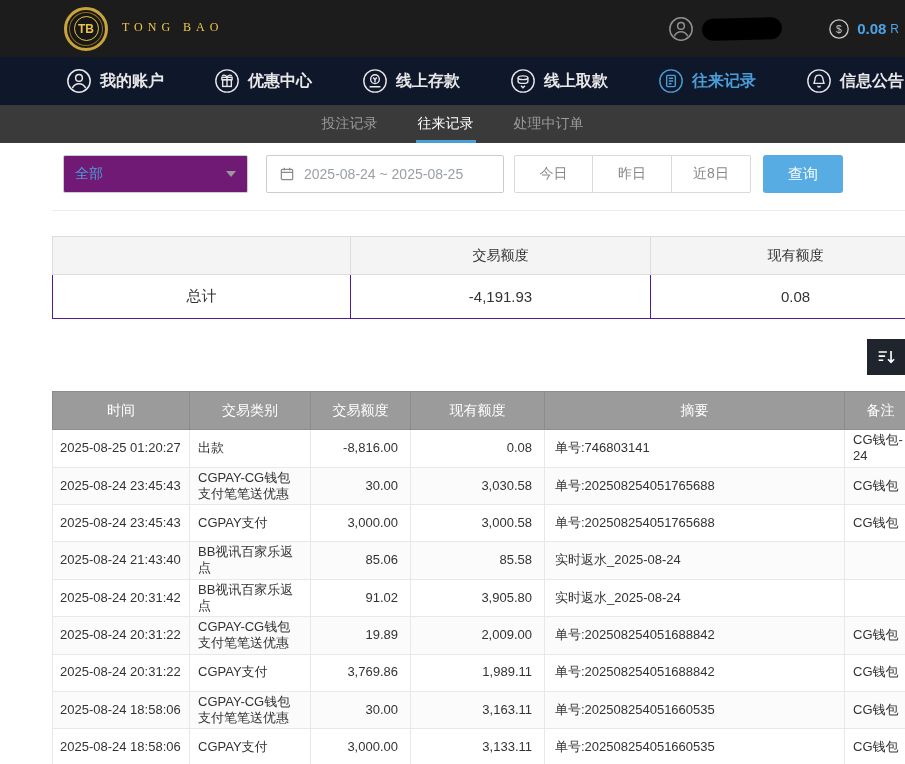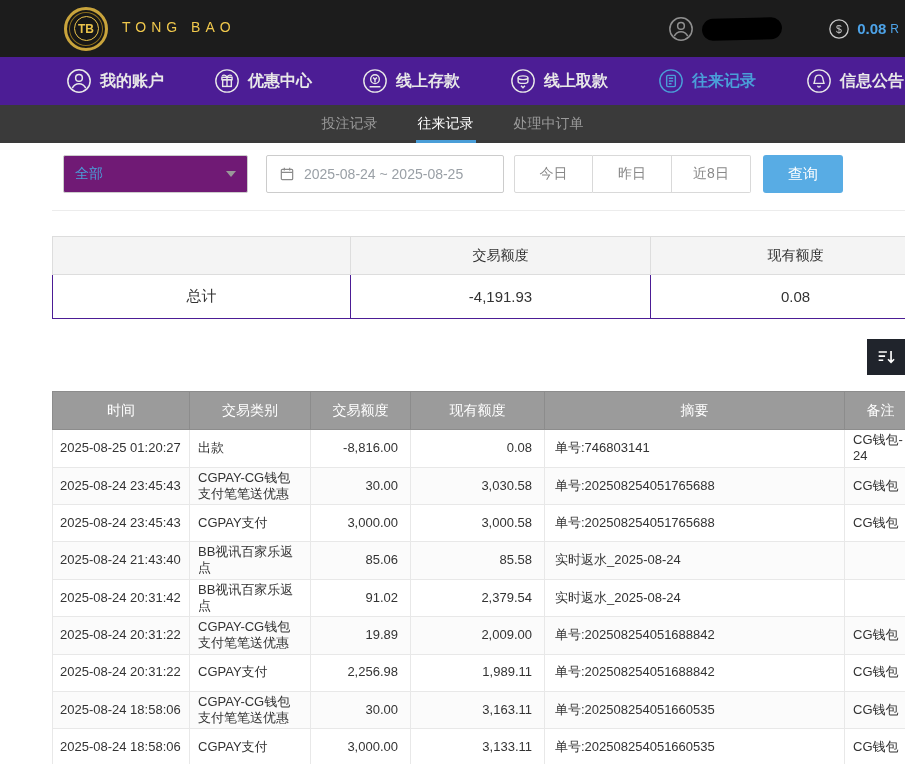--- a/index.html
+++ b/index.html
@@ -9,30 +9,30 @@
   
   .topbar { height:57px; background:#1c1c1c; display:flex; align-items:center; padding:0 6px 0 64px; }
   .logo { display:flex; align-items:center; gap:14px; cursor:pointer; }
   .chip { width:44px; height:44px; border-radius:50%; background:#171717; border:3px solid #c9a43c;
           box-shadow: inset 0 0 0 2px #171717, inset 0 0 0 3px #8a6d1d; display:flex; align-items:center; justify-content:center; }
   .chip span { color:#e9c24b; font-weight:bold; font-size:12px; border:1px solid #e9c24b; border-radius:50%;
                width:25px; height:25px; display:flex; align-items:center; justify-content:center; }
   .logo-text { display:flex; flex-direction:column; }
   .logo-cn { font-size:29px; font-weight:bold; color:#f0c84c; letter-spacing:2px;
              text-shadow:1px 1px 0 #6b5200, -1px -1px 0 #4a3800, 2px 2px 3px rgba(0,0,0,.7); }
-  .logo-en { font-size:14px; color:#f0c84c; letter-spacing:5px; text-align:right; margin-top:-3px; }
+  .logo-en { font-size:12px; color:#f0c84c; letter-spacing:5px; text-align:right; margin-top:-3px;font-family:Liberation Serif, serif; }
   .topbar-right { margin-left:auto; display:flex; align-items:center; }
   .tb-user { width:26px; height:26px; color:#8f8f8f; cursor:pointer; }
   .redaction { width:80px; height:22px; background:#000; border-radius:11px; margin-left:8px; transform:rotate(-1.5deg); }
   .tb-cur { width:22px; height:22px; color:#c9c9c9; margin-left:46px; }
   .balance { color:#4da3e8; font-size:15px; font-weight:bold; margin-left:7px; white-space:nowrap; }
   .balance-cur { color:#4da3e8; font-size:12px; margin-left:4px; }
 
   
-  .mainnav { height:48px; background:#4c1d95; display:flex; align-items:center; gap:50px; padding-left:66px; }
+  .mainnav { height:48px; background:#0f172a; display:flex; align-items:center; gap:50px; padding-left:66px; }
   .nav-item { display:flex; align-items:center; gap:8px; color:#e8e8e8; font-size:16px; font-weight:600;
               white-space:nowrap; cursor:pointer; flex:none; }
   .nav-ic { width:26px; height:26px; display:block; }
   .nav-ic svg { width:26px; height:26px; display:block; }
   .nav-item.active { color:#4a9ed8; }
 
   
   .subnav { height:38px; background:#3a3a3a; display:flex; align-items:center; justify-content:center; gap:36px; }
   .subtab { color:#9b9b9b; font-size:14px; height:38px; line-height:36px; cursor:pointer;
             border-bottom:3px solid transparent; padding:0 2px; }
@@ -289,36 +289,36 @@
           <td class="col-type">BB视讯百家乐返点</td>
           <td class="col-amount">85.06</td>
           <td class="col-balance">85.58</td>
           <td class="col-summary">实时返水_2025-08-24</td>
           <td class="col-note"></td>
         </tr>
         <tr>
           <td class="col-time">2025-08-24 20:31:42</td>
           <td class="col-type">BB视讯百家乐返点</td>
           <td class="col-amount">91.02</td>
-          <td class="col-balance">2,379.54</td>
+          <td class="col-balance">3,905.80</td>
           <td class="col-summary">实时返水_2025-08-24</td>
           <td class="col-note"></td>
         </tr>
         <tr>
           <td class="col-time">2025-08-24 20:31:22</td>
           <td class="col-type">CGPAY-CG钱包支付笔笔送优惠</td>
           <td class="col-amount">19.89</td>
           <td class="col-balance">2,009.00</td>
           <td class="col-summary">单号:202508254051688842</td>
           <td class="col-note">CG钱包</td>
         </tr>
         <tr>
           <td class="col-time">2025-08-24 20:31:22</td>
           <td class="col-type">CGPAY支付</td>
-          <td class="col-amount">2,256.98</td>
+          <td class="col-amount">3,769.86</td>
           <td class="col-balance">1,989.11</td>
           <td class="col-summary">单号:202508254051688842</td>
           <td class="col-note">CG钱包</td>
         </tr>
         <tr>
           <td class="col-time">2025-08-24 18:58:06</td>
           <td class="col-type">CGPAY-CG钱包支付笔笔送优惠</td>
           <td class="col-amount">30.00</td>
           <td class="col-balance">3,163.11</td>
           <td class="col-summary">单号:202508254051660535</td>

